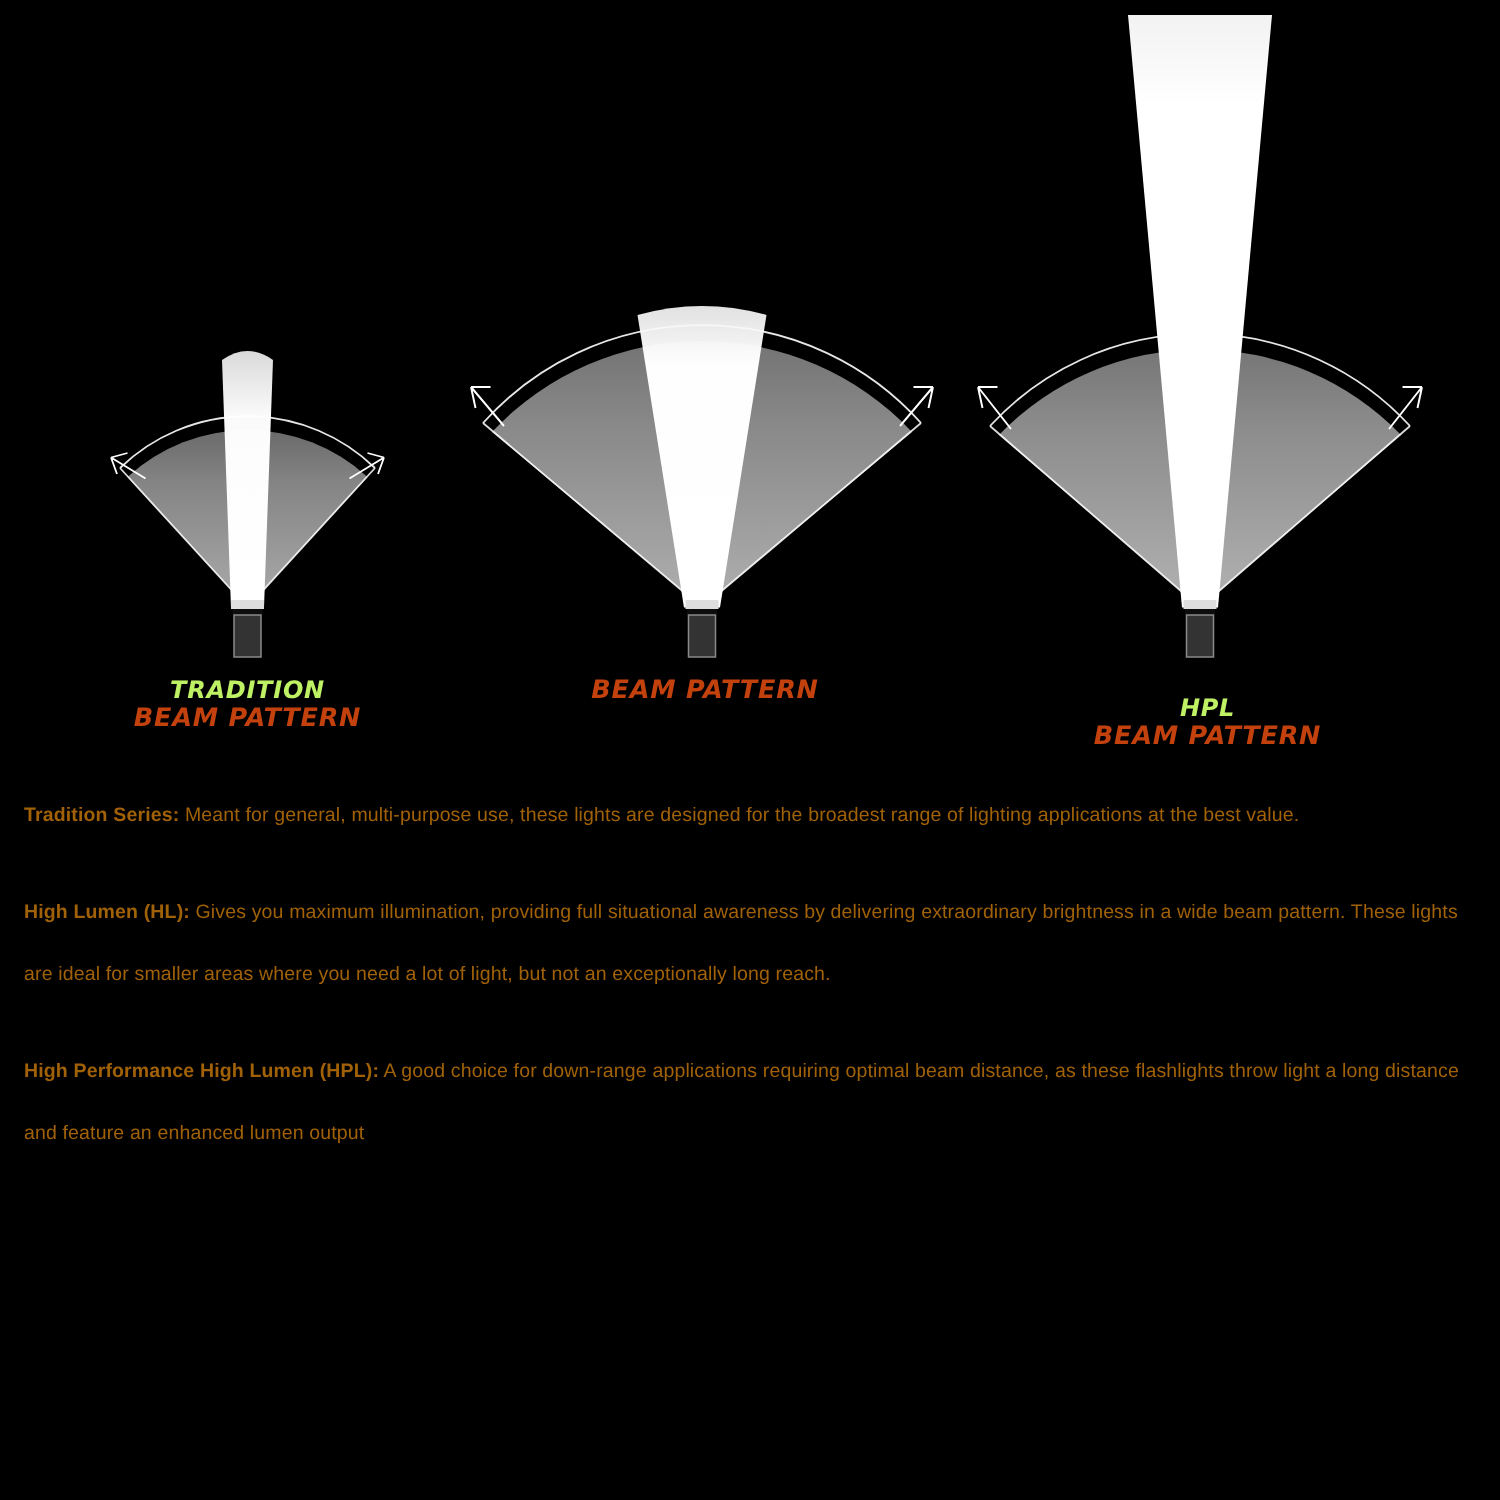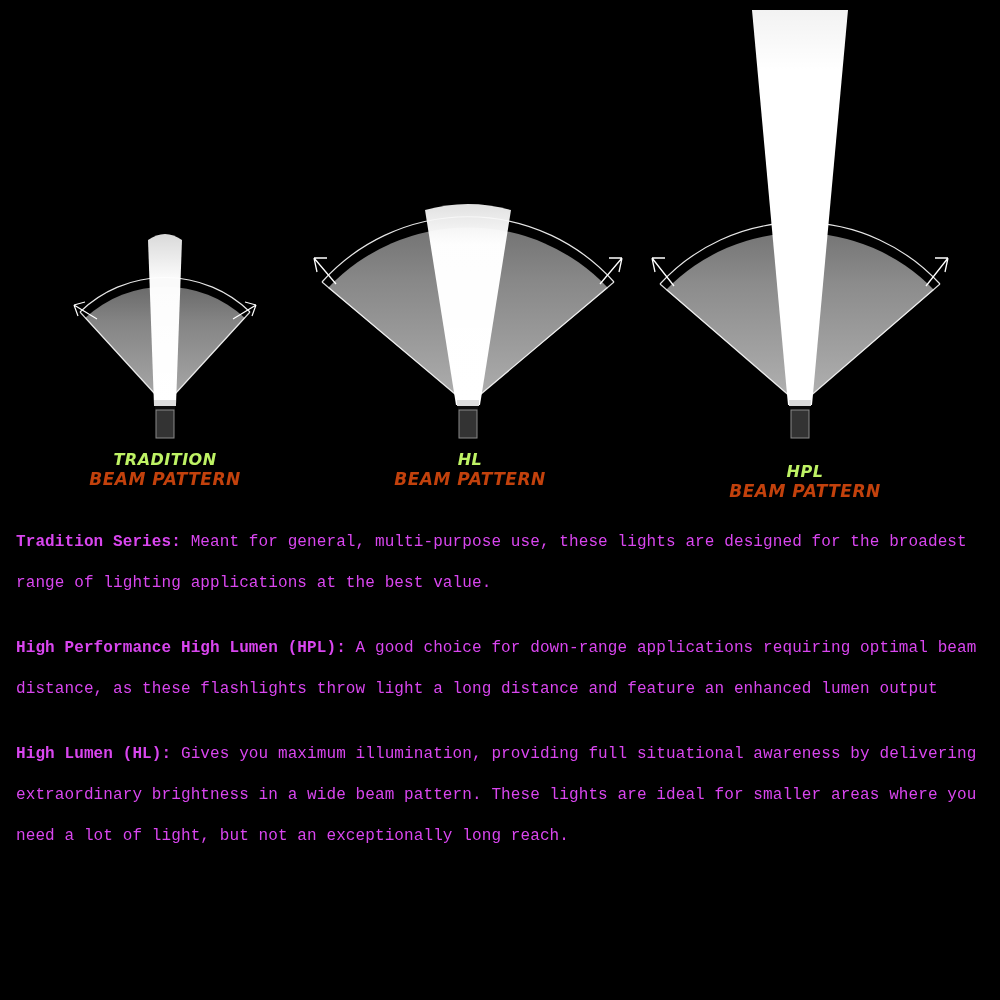--- a/index.html
+++ b/index.html
@@ -68,24 +68,24 @@
     position: absolute;
     left: 0;
     top: 512px;
     width: 1000px;
     height: 488px;
     padding: 10px 16px 0 16px;
     box-sizing: border-box;
   }
 
   .para {
-    font-family: Liberation Mono, monospace;
-    font-size: 16px;
+    font-family: Liberation Sans, sans-serif;
+    font-size: 13px;
     line-height: 41px;
-    color: #d946ef;
+    color: #a16207;
     margin: 0 0 24px 0;
     letter-spacing: 0.1px;
   }
 
   .para .lead {
     font-weight: bold;
   }
 </style>
 </head>
 <body>
@@ -151,21 +151,20 @@
       <path d="M352 258 L330 284 M352 258 L349 272 M352 258 L339 258" stroke="#ffffff" stroke-width="1.3" fill="none"></path>
 
       <path d="M186 405 L155 210 Q198 198 241 210 L210 405 Z" fill="url(#hotH)"></path>
 
       <rect x="187" y="400" width="22" height="6" fill="#dedede"></rect>
       <rect x="188" y="406" width="20" height="4" fill="#0d0d0d"></rect>
       <rect x="189" y="410" width="18" height="28" fill="#333333" stroke="#8a8a8a" stroke-width="1"></rect>
     </svg>
 
     <div class="beam-labels" style="top:450px;">
-      <div class="label-name">HL</div>
       <div class="label-sub">BEAM PATTERN</div>
     </div>
   </div>
 
   <div class="beam-group" style="left:610px; width:390px;">
     <svg class="beam-svg" width="390" height="510" viewBox="0 0 390 510">
       <defs>
         <linearGradient id="spillP" x1="0" y1="1" x2="0" y2="0">
           <stop offset="0%" stop-color="#bcbcbc" stop-opacity="0.95"></stop>
           <stop offset="70%" stop-color="#a3a3a3" stop-opacity="0.86"></stop>
@@ -199,20 +198,20 @@
 
 </div>
 
 <div id="text-area">
 
   <p class="para">
     <span class="lead">Tradition Series:</span><span> Meant for general, multi-purpose use, these lights are designed for the broadest range of lighting applications at the best value.</span>
   </p>
 
   <p class="para">
+    <span class="lead">High Lumen (HL):</span><span> Gives you maximum illumination, providing full situational awareness by delivering extraordinary brightness in a wide beam pattern. These lights are ideal for smaller areas where you need a lot of light, but not an exceptionally long reach.</span>
+  </p>
+
+  <p class="para">
     <span class="lead">High Performance High Lumen (HPL):</span><span> A good choice for down-range applications requiring optimal beam distance, as these flashlights throw light a long distance and feature an enhanced lumen output</span>
   </p>
 
-  <p class="para">
-    <span class="lead">High Lumen (HL):</span><span> Gives you maximum illumination, providing full situational awareness by delivering extraordinary brightness in a wide beam pattern. These lights are ideal for smaller areas where you need a lot of light, but not an exceptionally long reach.</span>
-  </p>
-
 </div>
 
 </body></html>

